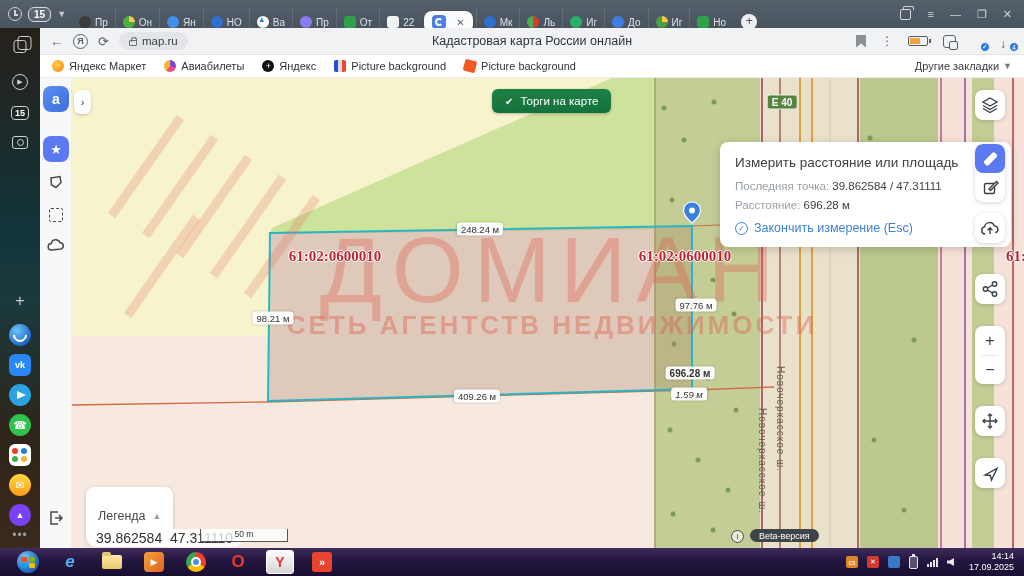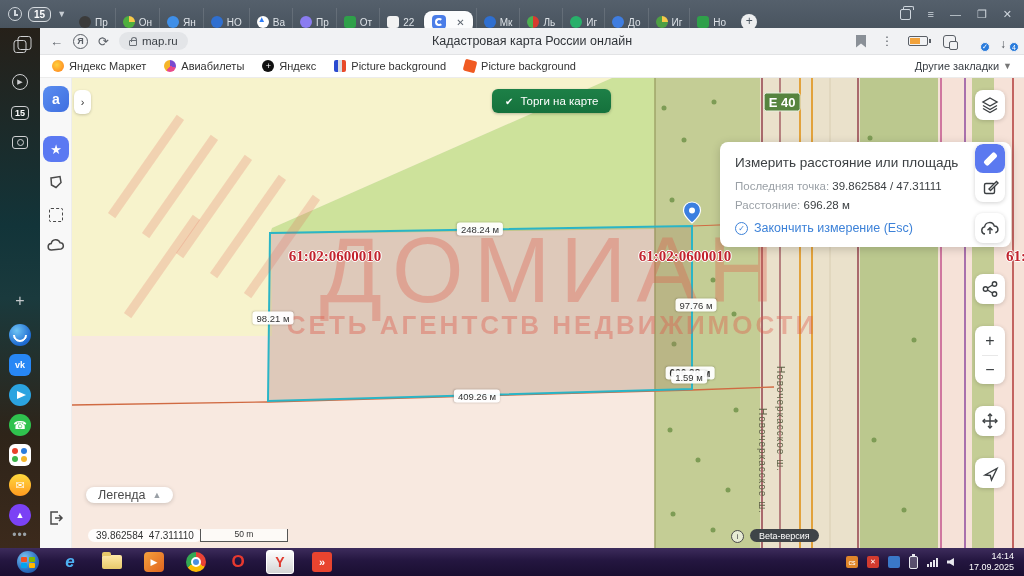--- a/index.html
+++ b/index.html
@@ -137,21 +137,21 @@
     text-shadow:-1px 0 #fff,1px 0 #fff,0 -1px #fff,0 1px #fff; white-space:nowrap; transform:translate(-50%,-50%); pointer-events:none; }
   .cad.edge { transform:none; }
 
   .mpill { position:absolute; z-index:3; background:rgba(255,255,255,0.95); border-radius:3px; padding:1px 4px;
     font-size:9.5px; color:#333; white-space:nowrap; transform:translate(-50%,-50%); box-shadow:0 0 2px rgba(0,0,0,0.2); }
   .mpill.big { font-weight:bold; font-size:10px; }
 
   .streetname { position:absolute; writing-mode:vertical-rl; font-size:10px; color:#5f6247; z-index:1; letter-spacing:1px; }
 
   .e40 { position:absolute; z-index:2; background:#56843f; border:1px solid #e8eede; border-radius:3px; color:#fff;
-    font-size:13px; font-weight:bold; padding:1px 4px; transform:translate(-50%,-50%); }
+    font-size:10px; font-weight:bold; padding:1px 4px; transform:translate(-50%,-50%); }
 
   .tradebtn { position:absolute; left:420px; top:11px; z-index:4; background:linear-gradient(180deg,#1d8047,#15713c);
     border-radius:6px; color:#fff; font-size:11.5px; display:flex; align-items:center; gap:7px; padding:6px 13px;
     box-shadow:0 1px 3px rgba(0,0,0,0.25); }
   .tradebtn .chk { font-size:10px; }
 
   .mappanel { position:absolute; left:648px; top:64px; width:291px; z-index:5; background:#fff; border-radius:8px;
     box-shadow:0 2px 10px rgba(0,0,0,0.18); padding:13px 15px 12px; }
   .mp-title { font-size:13.5px; color:#3c4043; margin-bottom:10px; }
   .mp-row { font-size:11.5px; margin-bottom:7px; }
@@ -170,26 +170,26 @@
   .ruler { width:15px; height:6px; background:#fff; border-radius:2px; transform:rotate(-45deg); }
   .tb-upload { top:135px; height:30px; }
   .tb-share { top:196px; height:30px; }
   .tb-zoom { top:248px; height:58px; flex-direction:column; font-size:16px; color:#3c4043; }
   .tb-zoom .zline { width:16px; height:1px; background:#e8e8e8; }
   .zbtn { height:28px; display:flex; align-items:center; justify-content:center; width:30px; }
   .tb-pan { top:328px; height:30px; }
   .tb-loc { top:380px; height:30px; }
 
   .legendbtn { position:absolute; left:14px; top:409px; z-index:5; background:#fff; border-radius:8px;
-    box-shadow:0 1px 4px rgba(0,0,0,0.18); font-size:12.5px; color:#4a4a4a; padding:1px 12px;
+    box-shadow:0 1px 4px rgba(0,0,0,0.18); font-size:12.5px; color:#4a4a4a; padding:22px 12px;
     display:flex; align-items:center; gap:7px; }
   .legendbtn .caret { color:#9aa0a6; font-size:9px; }
 
   .coordpill { position:absolute; left:16px; top:451px; z-index:5; background:rgba(255,255,255,0.9); border-radius:7px;
-    font-size:10px; color:#333; padding:1px 8px; white-space:pre; }
+    font-size:14px; color:#333; padding:1px 8px; white-space:pre; }
   .scalebar { position:absolute; left:128px; top:451px; z-index:5; width:88px; height:13px; background:rgba(255,255,255,0.75);
     border-left:1px solid #555; border-right:1px solid #555; border-bottom:1px solid #555;
     font-size:8.5px; color:#333; text-align:center; }
   .infoc { position:absolute; left:659px; top:452px; z-index:5; width:13px; height:13px; border:1.2px solid #4a4a4a;
     border-radius:50%; font-size:8px; color:#4a4a4a; text-align:center; line-height:11px; background:rgba(255,255,255,0.6); }
   .betapill { position:absolute; left:678px; top:451px; z-index:5; background:#3f4448; color:#fff; border-radius:7px;
     font-size:9px; padding:1.5px 9px; }
   .attrib { position:absolute; left:756px; top:450px; z-index:5; background:rgba(255,255,255,0.85); border-radius:2px;
     font-size:9px; color:#333; padding:2px 7px; display:flex; gap:12px; white-space:nowrap; }
 
@@ -476,21 +476,21 @@
         <div class="streetname" style="left:703px; top:288px;">Новочеркасское ш.</div>
         <div class="streetname" style="left:685px; top:330px;">Новочеркасское ш.</div>
 
         <div class="e40" style="left:710px; top:24px;">E 40</div>
 
         <div class="mpill" style="left:408px; top:151px;">248.24 м</div>
         <div class="mpill" style="left:201px; top:240px;">98.21 м</div>
         <div class="mpill" style="left:624px; top:227px;">97.76 м</div>
         <div class="mpill" style="left:405px; top:318px;">409.26 м</div>
         <div class="mpill big" style="left:618px; top:295px;">696.28 м</div>
-        <div class="mpill" style="left:617px; top:299px;">1.59 м</div>
+        <div class="mpill" style="left:617px; top:316px;font-style:italic;">1.59 м</div>
 
         <div class="mapchev">›</div>
 
         <div class="tradebtn">
           <span class="chk">✔</span>
           <span>Торги на карте</span>
         </div>
 
         <div class="mappanel">
           <div class="mp-title">Измерить расстояние или площадь</div>

